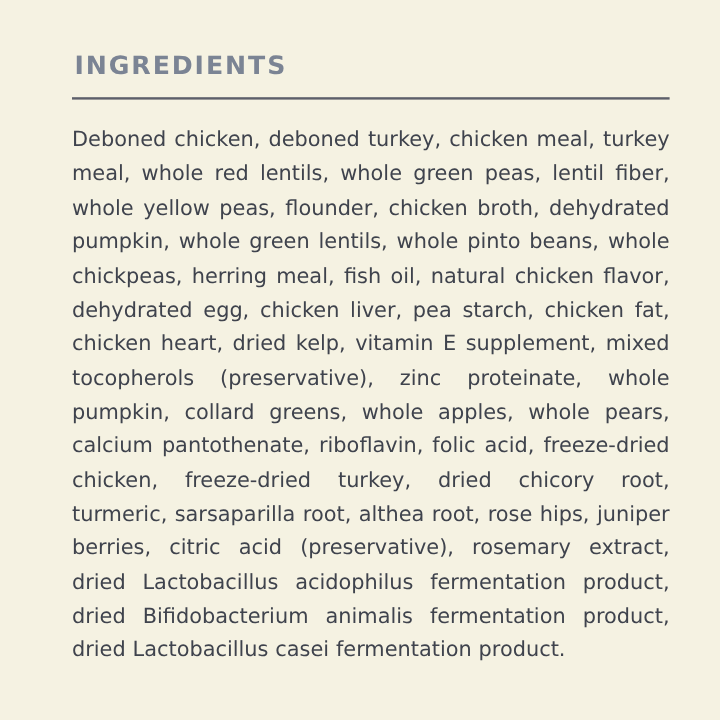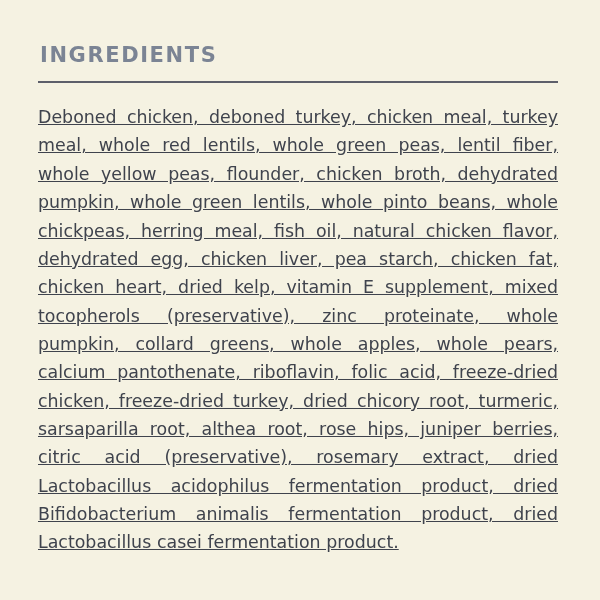--- a/index.html
+++ b/index.html
@@ -10,21 +10,21 @@
     width: 600px;
     height: 600px;
     background: #f5f2e2;
     font-family: "DejaVu Sans", sans-serif;
     overflow: hidden;
   }
   .panel {
     box-sizing: border-box;
     width: 600px;
     height: 600px;
-    padding: 44px 42px 30px 38px;
+    padding: 44px 42px 30px 60px;
     background: #f5f2e2;
     display: flex;
     flex-direction: column;
   }
   .heading {
     font-family: "DejaVu Sans", sans-serif;
     font-size: 21px;
     font-weight: bold;
     letter-spacing: 1.6px;
     color: #7b8494;
@@ -41,21 +41,20 @@
   }
   .body-text {
     font-family: "DejaVu Sans", sans-serif;
     font-size: 17.4px;
     line-height: 1.63;
     color: #3f434d;
     text-align: justify;
     text-justify: inter-word;
     word-spacing: 0.2px;
     margin: 0;
-    text-decoration: underline;
   }
 </style>
 </head>
 <body>
 
 <div class="panel">
   <h1 class="heading">INGREDIENTS</h1>
   <div class="rule"></div>
   <p class="body-text">Deboned chicken, deboned turkey, chicken meal, turkey meal, whole red lentils, whole green peas, lentil fiber, whole yellow peas, flounder, chicken broth, dehydrated pumpkin, whole green lentils, whole pinto beans, whole chickpeas, herring meal, fish oil, natural chicken flavor, dehydrated egg, chicken liver, pea starch, chicken fat, chicken heart, dried kelp, vitamin E supplement, mixed tocopherols (preservative), zinc proteinate, whole pumpkin, collard greens, whole apples, whole pears, calcium pantothenate, riboflavin, folic acid, freeze-dried chicken, freeze-dried turkey, dried chicory root, turmeric, sarsaparilla root, althea root, rose hips, juniper berries, citric acid (preservative), rosemary extract, dried Lactobacillus acidophilus fermentation product, dried Bifidobacterium animalis fermentation product, dried Lactobacillus casei fermentation product.</p>
 </div>

